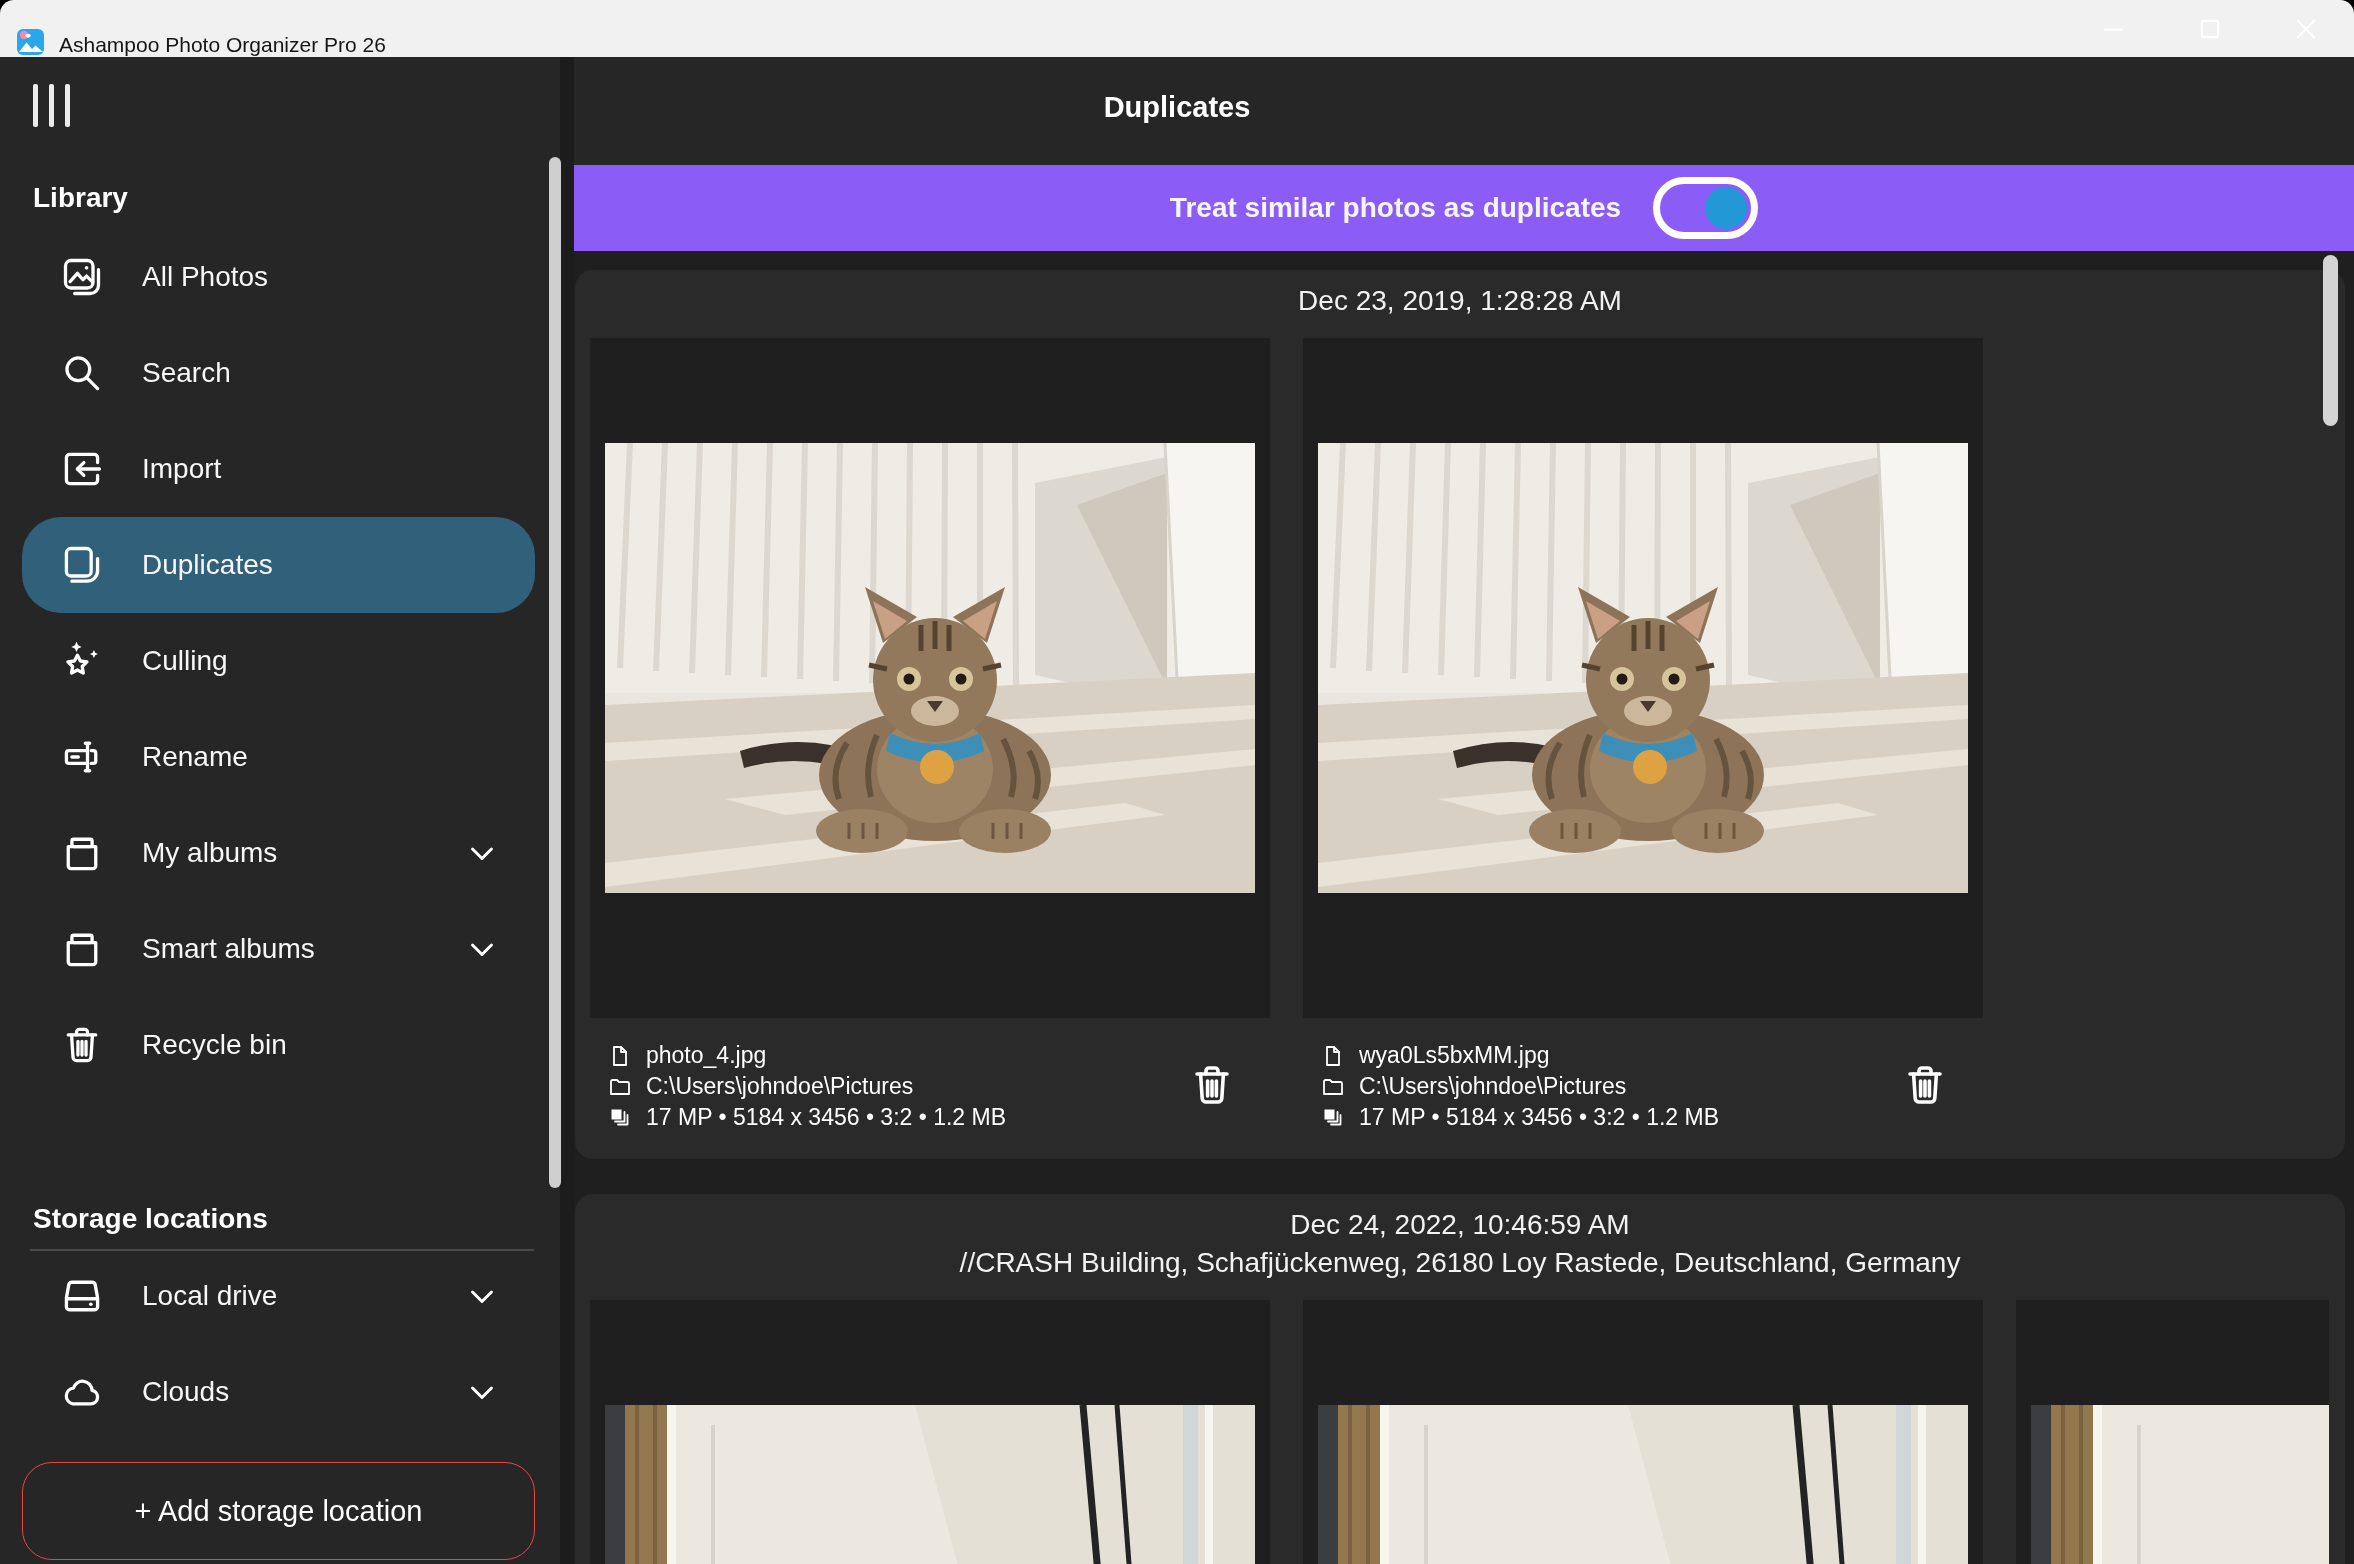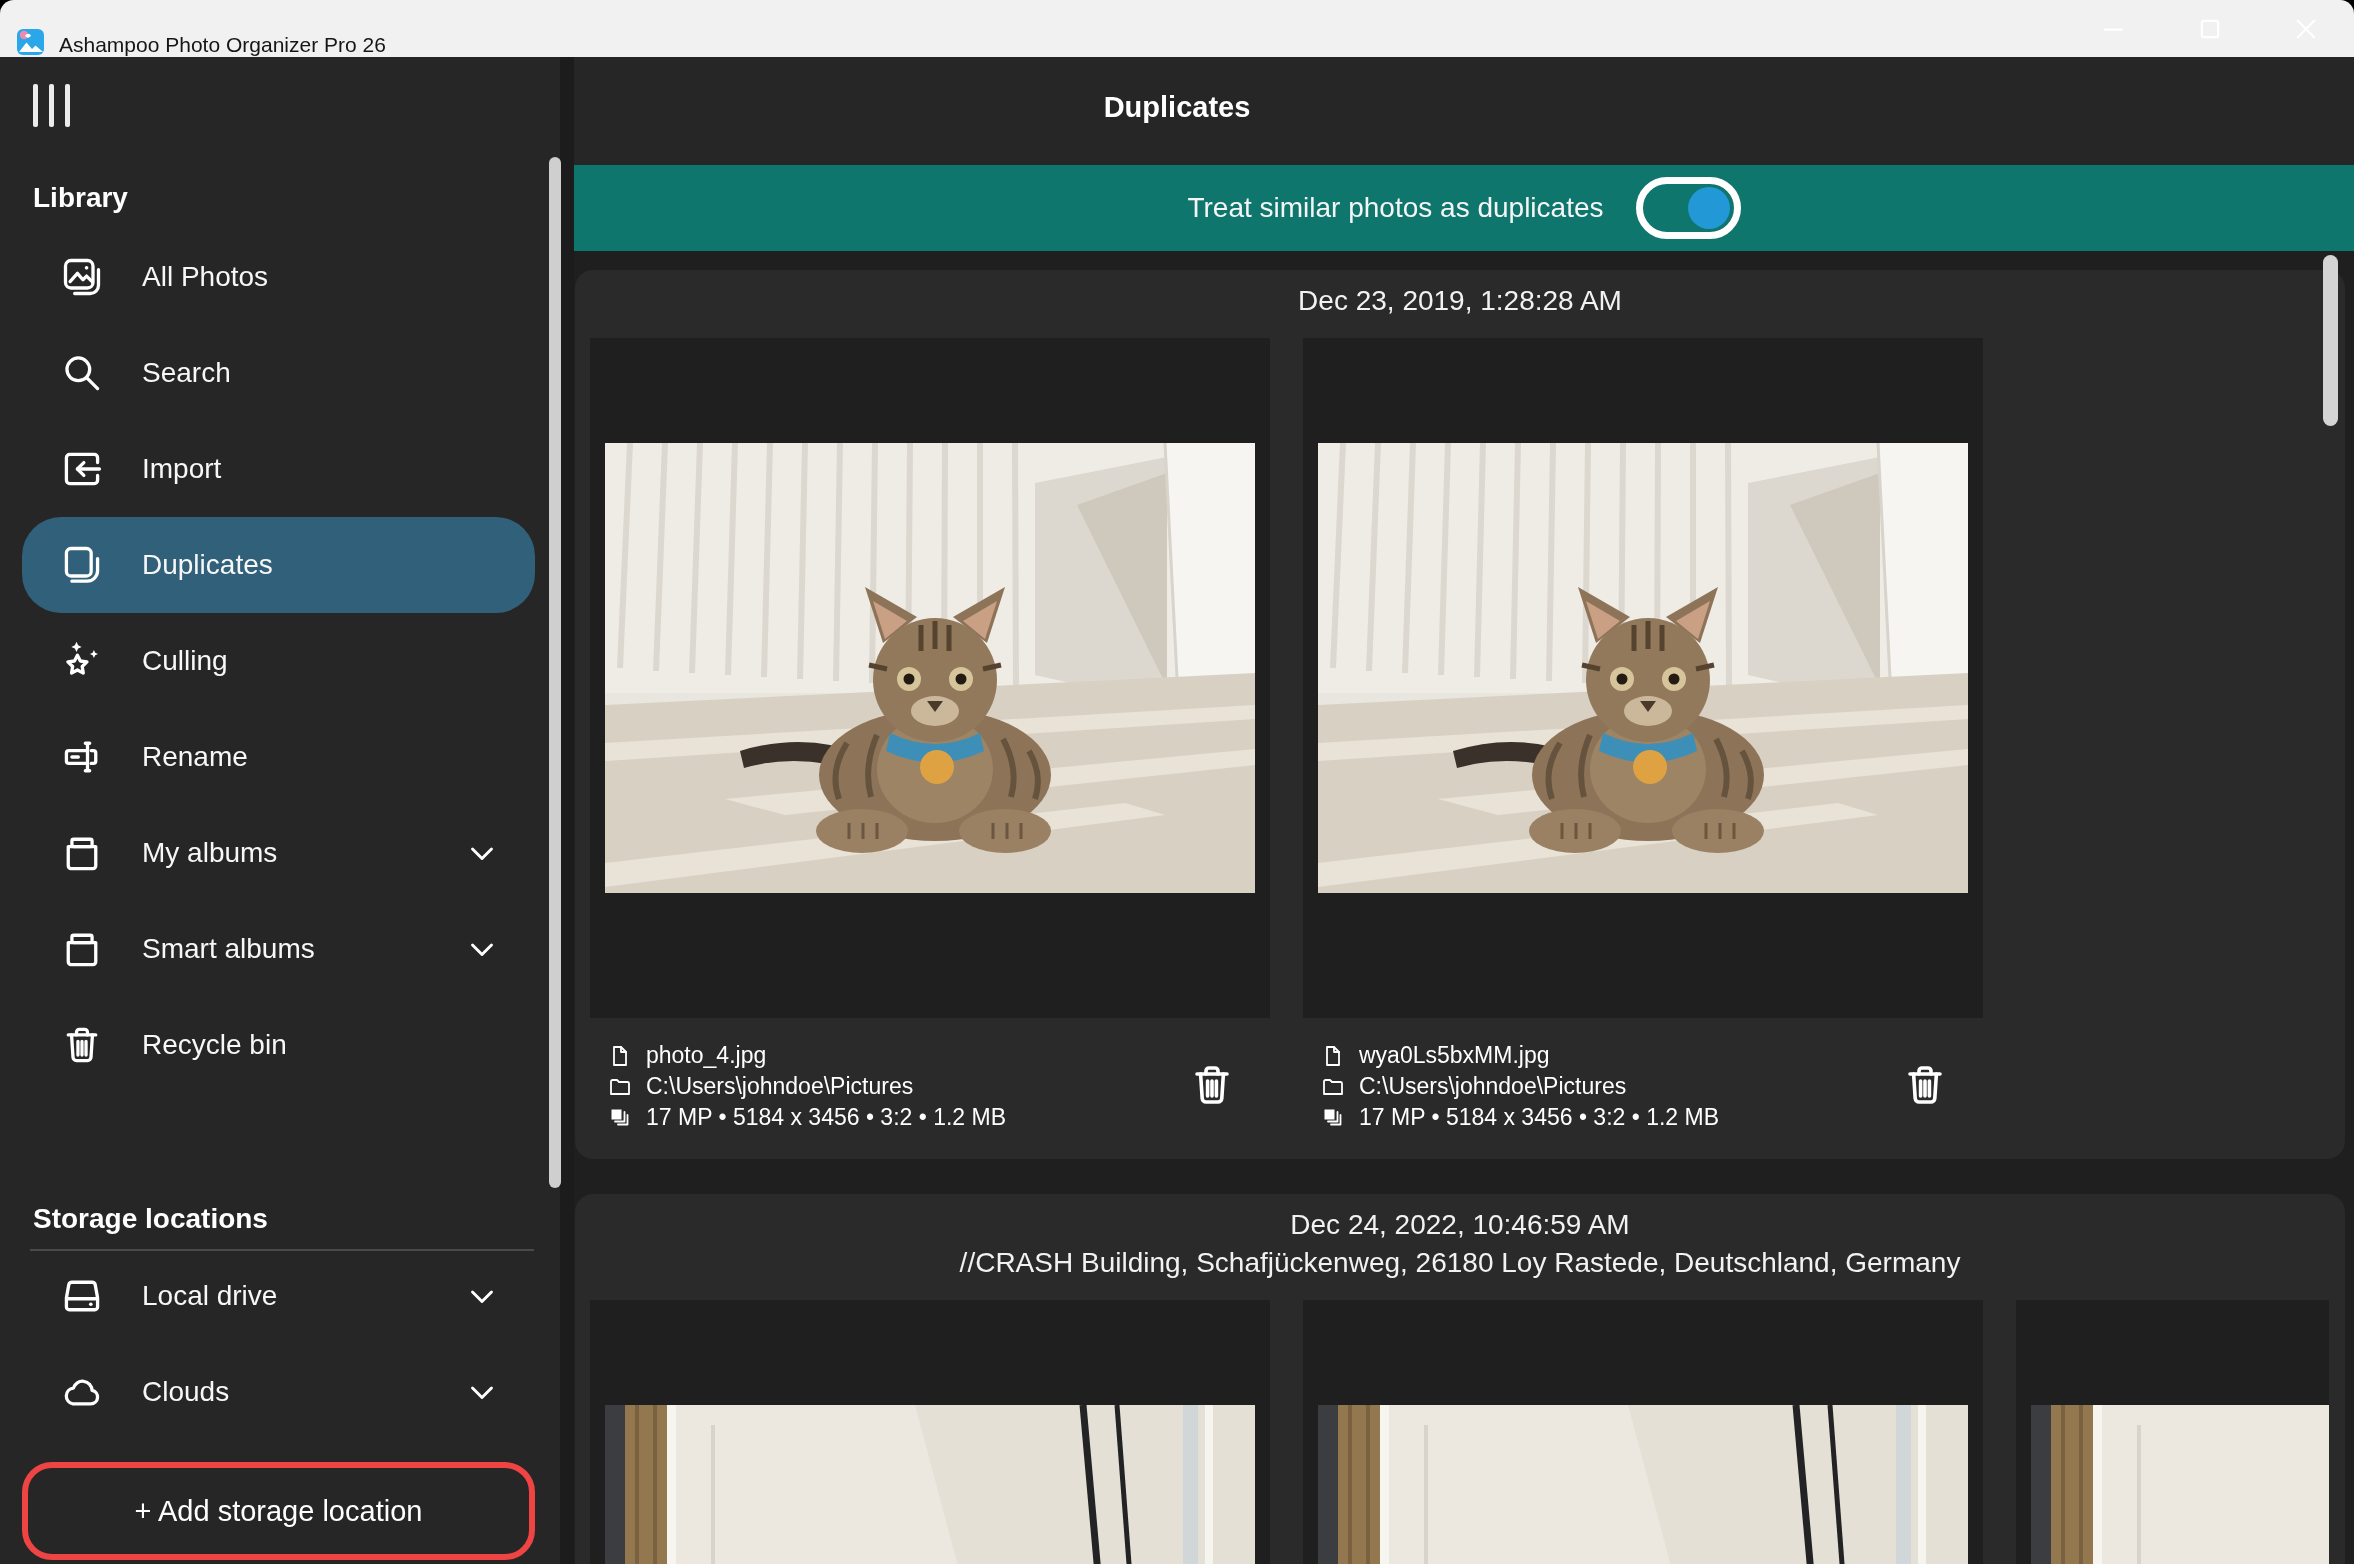--- a/index.html
+++ b/index.html
@@ -27,33 +27,33 @@
   .nav{position:absolute;left:0;right:14px;top:172px;}
   .nav2{position:absolute;left:0;right:14px;top:1191px;}
   .nav-item{height:96px;display:flex;align-items:center;margin:0 25px 0 22px;
             border-radius:39px;padding-left:38px;position:relative;cursor:pointer;}
   .nav-item.selected{background:#30607a;}
   .nav-item .ic{width:44px;height:44px;flex:0 0 auto;}
   .nav-item .lab{font-size:28px;margin-left:38px;color:#f7f7f7;white-space:nowrap;}
   .nav-item .chev{position:absolute;right:34px;width:38px;height:38px;}
   .side-div{position:absolute;top:1192px;left:30px;right:40px;height:0;border-top:2px solid #4a4a4a;}
   .add-storage{position:absolute;left:22px;right:39px;top:1405px;height:98px;border-radius:30px;
-               border:6px solid #ef4444;background:transparent;color:#fff;font-size:29px;
+               border:1px solid #ef4444;background:transparent;color:#fff;font-size:29px;
                font-family:"Liberation Sans",sans-serif;cursor:pointer;}
   .side-scroll-track{position:absolute;top:0;bottom:0;left:560px;width:14px;background:#1c1c1c;}
   .side-scroll-thumb{position:absolute;left:549px;top:100px;width:12px;height:1031px;
                      border-radius:6px;background:#cfcfcf;cursor:grab;}
 
   
   .main{position:absolute;top:57px;left:574px;right:0;bottom:0;background:#1f1f1f;}
   .main-head{position:absolute;top:0;left:0;right:0;height:108px;background:#262626;}
   .page-title{position:absolute;top:34px;left:603px;transform:translateX(-50%);
               font-size:29px;font-weight:bold;color:#fff;}
-  .toggle-band{position:absolute;top:108px;left:0;right:0;height:86px;background:#0f766e;
-               display:flex;align-items:center;justify-content:center;gap:32px;}
+  .toggle-band{position:absolute;top:108px;left:0;right:0;height:86px;background:#8b5cf6;
+               display:flex;align-items:center;justify-content:center;gap:32px;font-weight:bold;}
   .toggle-label{font-size:28px;color:#f5f5f5;}
   .toggle{width:105px;height:62px;border:7px solid #fff;border-radius:34px;box-sizing:border-box;
           position:relative;background:transparent;cursor:pointer;padding:0;}
   .toggle .knob{position:absolute;top:3px;right:4px;width:42px;height:42px;border-radius:50%;
                 background:#2298d6;}
 
   .scroll-area{position:absolute;top:194px;left:0;right:0;bottom:0;overflow:hidden;}
   .group{margin:19px 9px 35px 1px;width:1770px;background:#2a2a2a;border-radius:18px;
          box-sizing:border-box;padding:12px 0 26px 0;}
   .group + .group{margin-top:0;}

